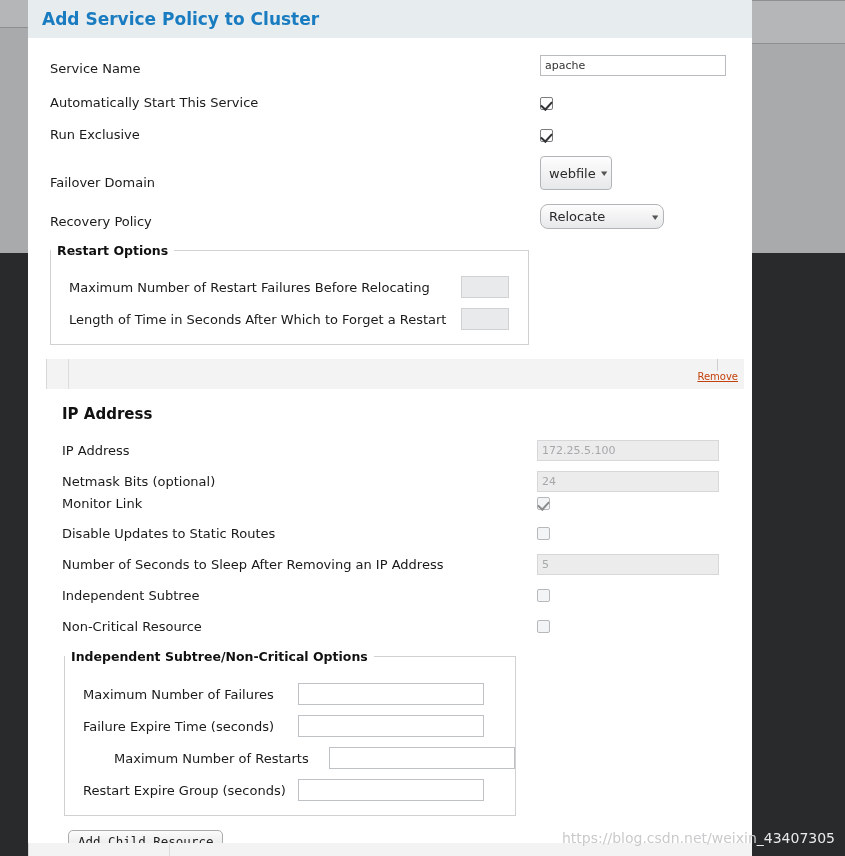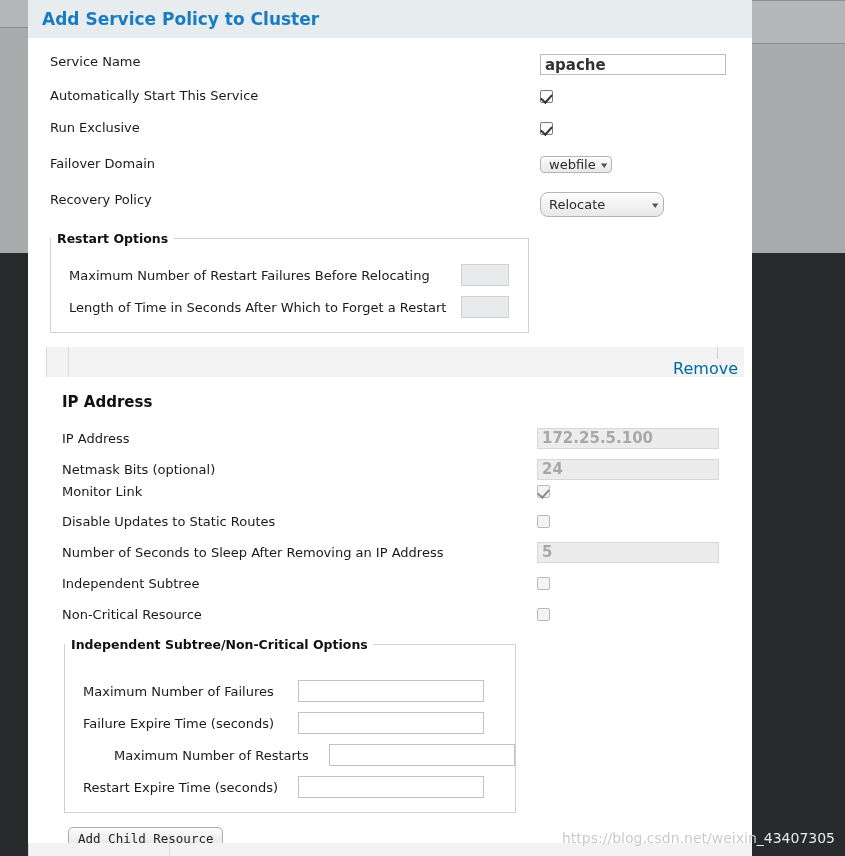--- a/index.html
+++ b/index.html
@@ -48,29 +48,29 @@
   .dialog-title{
     color:#1a7cc0;font-size:17px;font-weight:bold;letter-spacing:0px;
   }
 
   
   .dialog-body{
     padding:0 0 0 0;position:relative;
   }
   .form-top{padding:14px 0 0 22px;}
 
-  .row{display:flex;align-items:flex-start;min-height:22px;}
+  .row{display:flex;align-items:flex-end;min-height:22px;}
   .row .label{width:490px;flex:0 0 490px;font-size:13px;color:#1a1a1a;}
   .row .control{flex:1 1 auto;}
 
   
   input.txt{
     box-sizing:border-box;height:21px;border:1px solid #b9bcbe;background:#fff;
-    font-family:"DejaVu Sans","Liberation Sans",sans-serif;font-size:15px;
-    color:#333;padding:1px 4px;outline:none;font-weight:bold;
+    font-family:"DejaVu Sans","Liberation Sans",sans-serif;font-size:11px;
+    color:#333;padding:1px 4px;outline:none;
   }
   input.txt.wide{width:186px;}
   input.txt.disabled{
     background:#ececec;border:1px solid #d5d7d9;color:#a6a8aa;width:182px;
   }
   input.txt.small{width:48px;height:22px;background:#e9eaeb;border:1px solid #cfd1d3;}
   input.txt.box{width:186px;height:22px;background:#fff;border:1px solid #bfc2c4;}
 
   
   .cbx{
@@ -81,21 +81,21 @@
   .cbx.checked:after{
     content:"";position:absolute;left:2px;top:1px;width:5px;height:9px;
     border:solid #2f3133;border-width:0 2.4px 2.4px 0;transform:rotate(42deg);
   }
   .cbx.dim{border:1px solid #b6b8ba;background:#f3f4f5;}
   .cbx.dim.checked:after{border-color:#8a8c8e;}
 
   
   .sel{
     display:inline-flex;align-items:center;justify-content:space-between;
-    box-sizing:border-box;height:17px;padding:0 5px 0 8px;
+    box-sizing:border-box;height:34px;padding:0 5px 0 8px;
     border:1px solid #b2b5b7;border-radius:4px;
     background:linear-gradient(#fdfdfd,#e7e8e9);
     font-size:13px;color:#2a2a2a;
   }
   .sel.small{width:72px;}
   .sel.large{width:124px;height:25px;border-radius:8px;}
   .sel .chev{font-size:9px;color:#555;margin-left:6px;transform:scaleX(1.4);}
 
   
   fieldset.group{
@@ -117,22 +117,22 @@
     background:#f3f3f3;border-left:1px solid #d8d8d8;box-sizing:border-box;
     position:relative;
   }
   #resource-bar .divider{
     position:absolute;left:21px;top:0;width:1px;height:30px;background:#dcdcdc;
   }
   #resource-bar .tick{
     position:absolute;right:26px;top:0;width:1px;height:12px;background:#cfcfcf;
   }
   .remove-link{
-    position:absolute;right:6px;top:12px;font-size:16px;color:#0369a1;
-    cursor:pointer;
+    position:absolute;right:6px;top:12px;font-size:10px;color:#c2410c;
+    text-decoration:underline;cursor:pointer;
   }
 
   #ip-section{padding-left:34px;padding-top:16px;}
   .section-title{font-size:15px;font-weight:bold;color:#111;margin-bottom:16px;}
 
   .iprow{display:flex;align-items:center;min-height:22px;}
   .iprow .label{width:475px;flex:0 0 475px;font-size:13px;}
 
   
   .btn{
@@ -280,37 +280,37 @@
 
       <div class="iprow" style="margin-top:9px;">
         <div class="label">Non-Critical Resource</div>
         <span class="cbx dim"></span>
       </div>
     </div>
 
     <fieldset class="group" id="subtree-options">
       <legend>Independent Subtree/Non-Critical Options</legend>
 
-      <div class="grow" style="margin-top:22px;padding-left:18px;">
+      <div class="grow" style="margin-top:13px;padding-left:18px;">
         <div class="glabel" style="width:215px;">Maximum Number of Failures</div>
         <input class="txt box" type="text" value="" style="">
       </div>
 
       <div class="grow" style="padding-left:18px;">
         <div class="glabel" style="width:215px;">Failure Expire Time (seconds)</div>
         <input class="txt box" type="text" value="" style="">
       </div>
 
       <div class="grow" style="padding-left:18px;justify-content:flex-end;">
         <div class="glabel" style="width:215px;">Maximum Number of Restarts</div>
         <input class="txt box" type="text" value="" style="">
       </div>
 
       <div class="grow" style="padding-left:18px;">
-        <div class="glabel" style="width:215px;">Restart Expire Time (seconds)</div>
+        <div class="glabel" style="width:215px;">Restart Expire Group (seconds)</div>
         <input class="txt box" type="text" value="" style="">
       </div>
     </fieldset>
 
     <div id="add-child-wrap">
       <span class="btn">Add Child Resource</span>
     </div>
 
   </div>
 </div>

